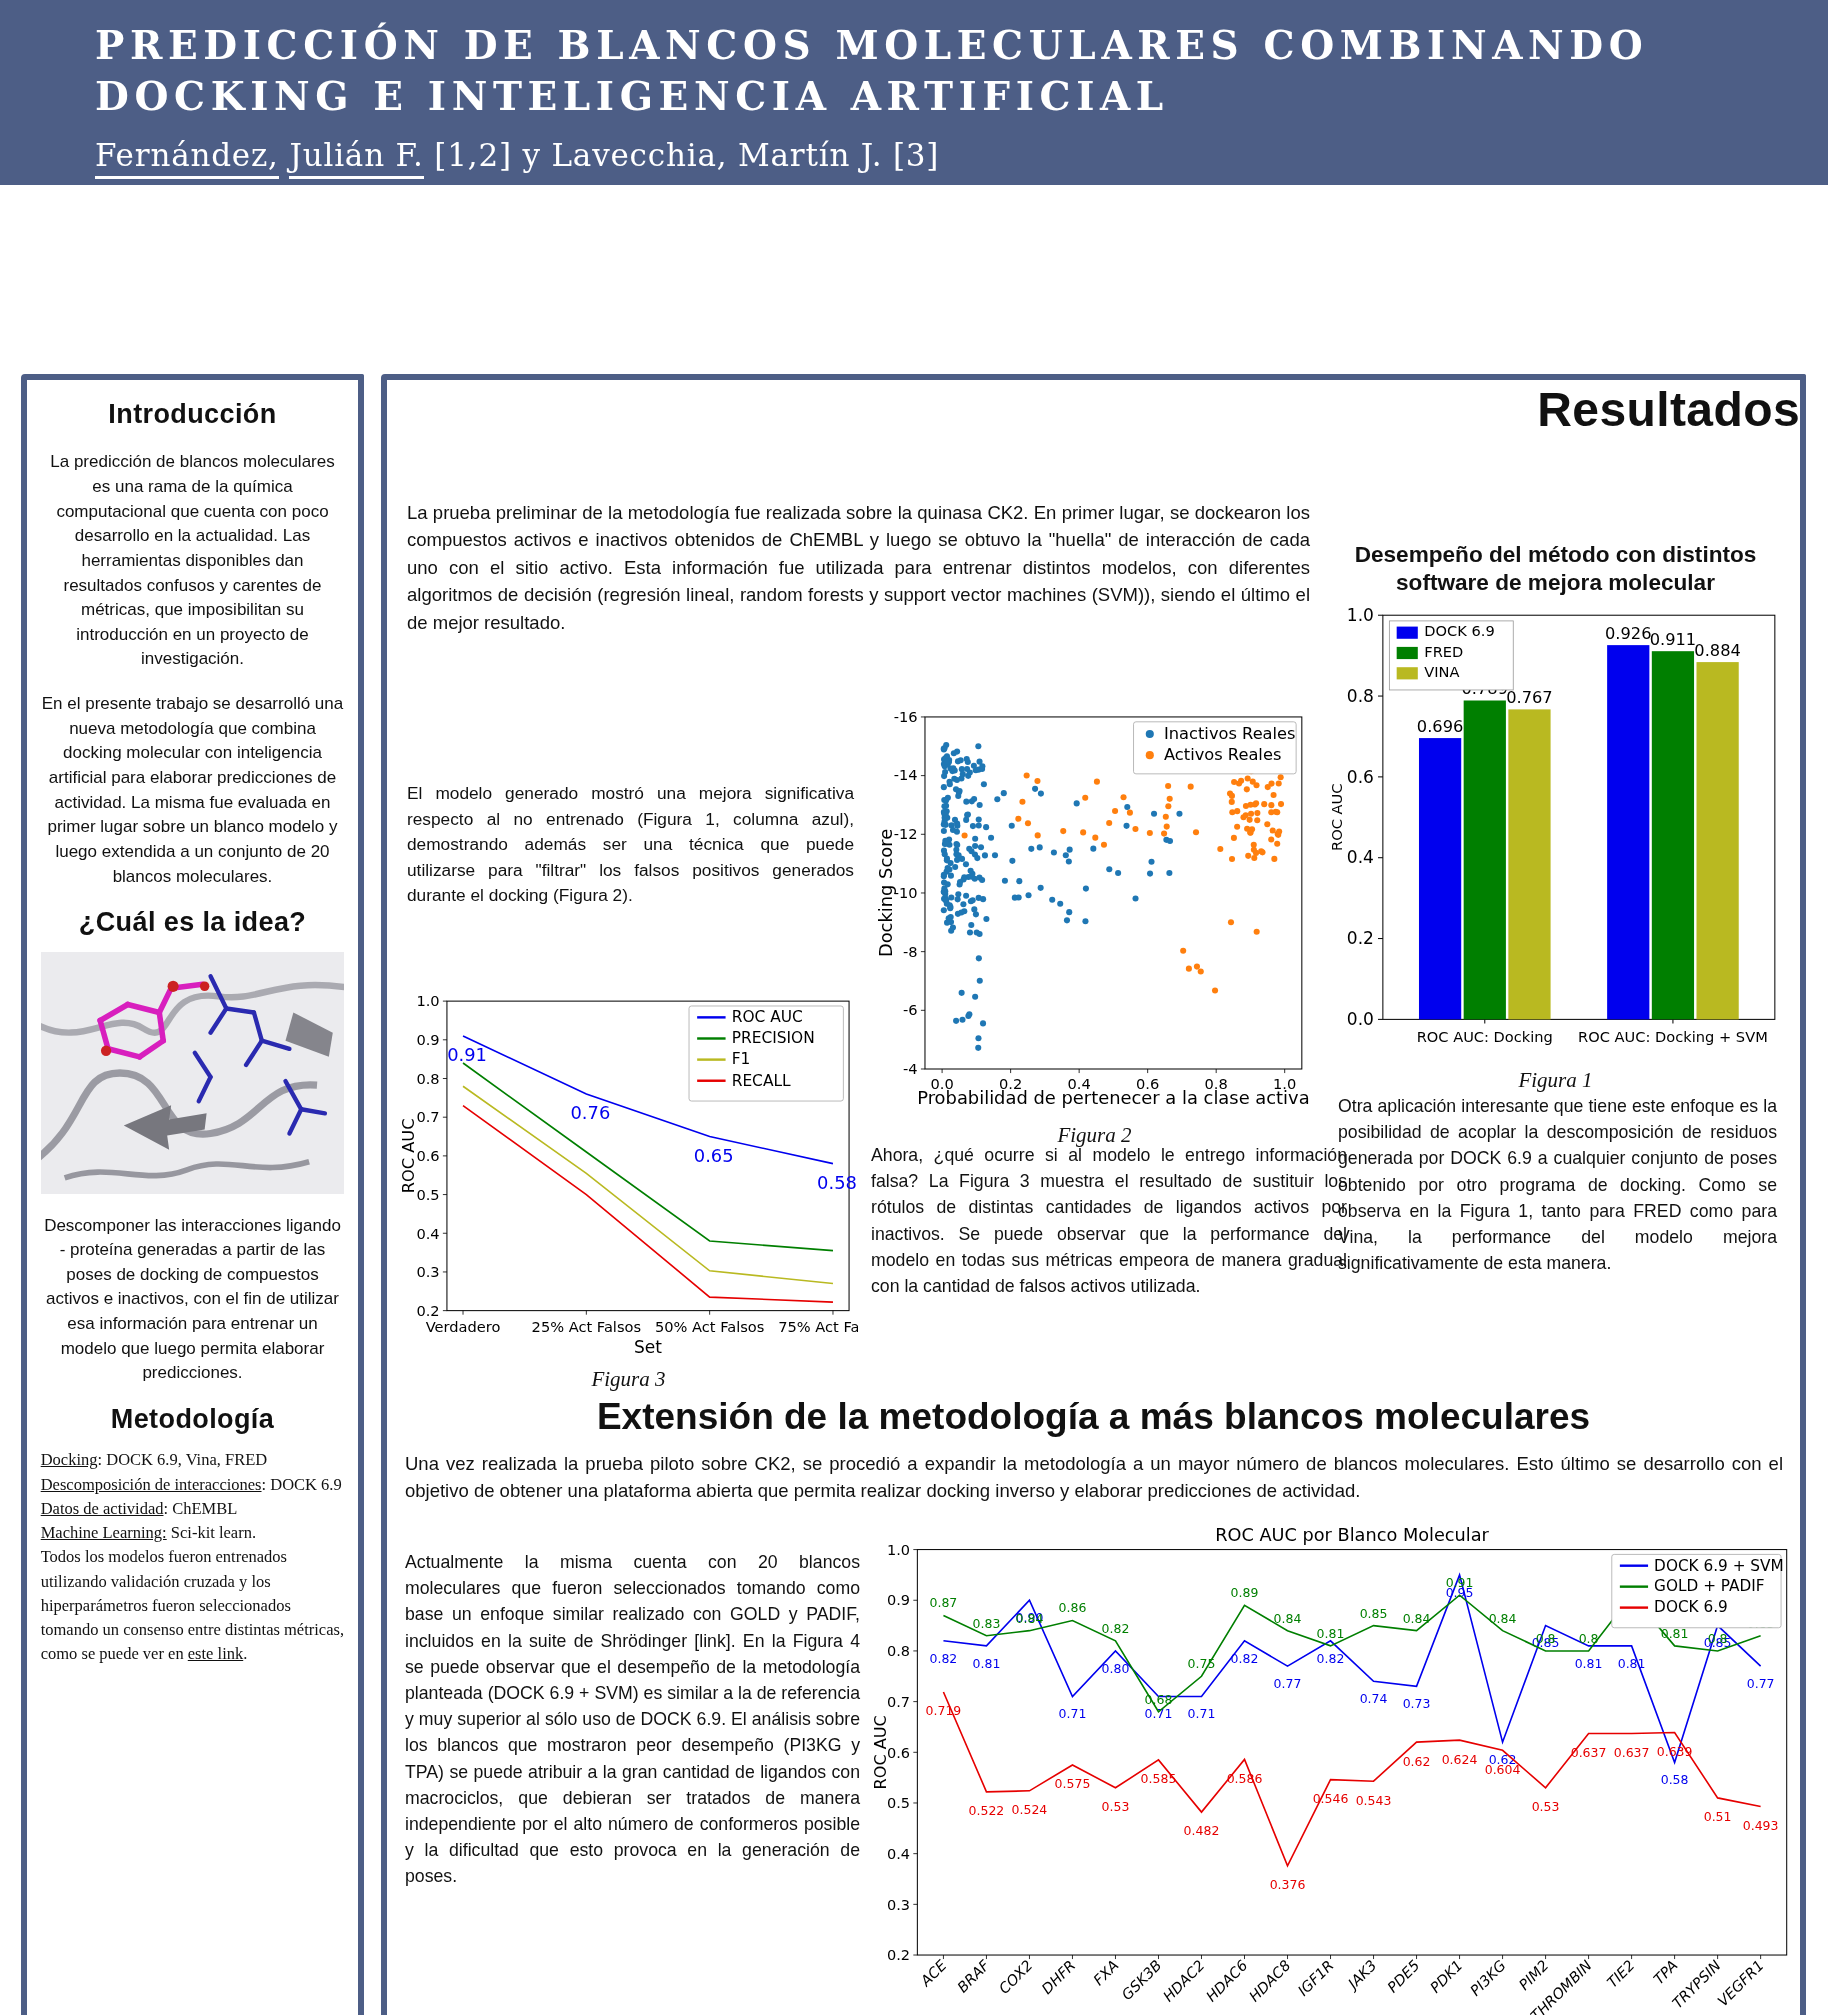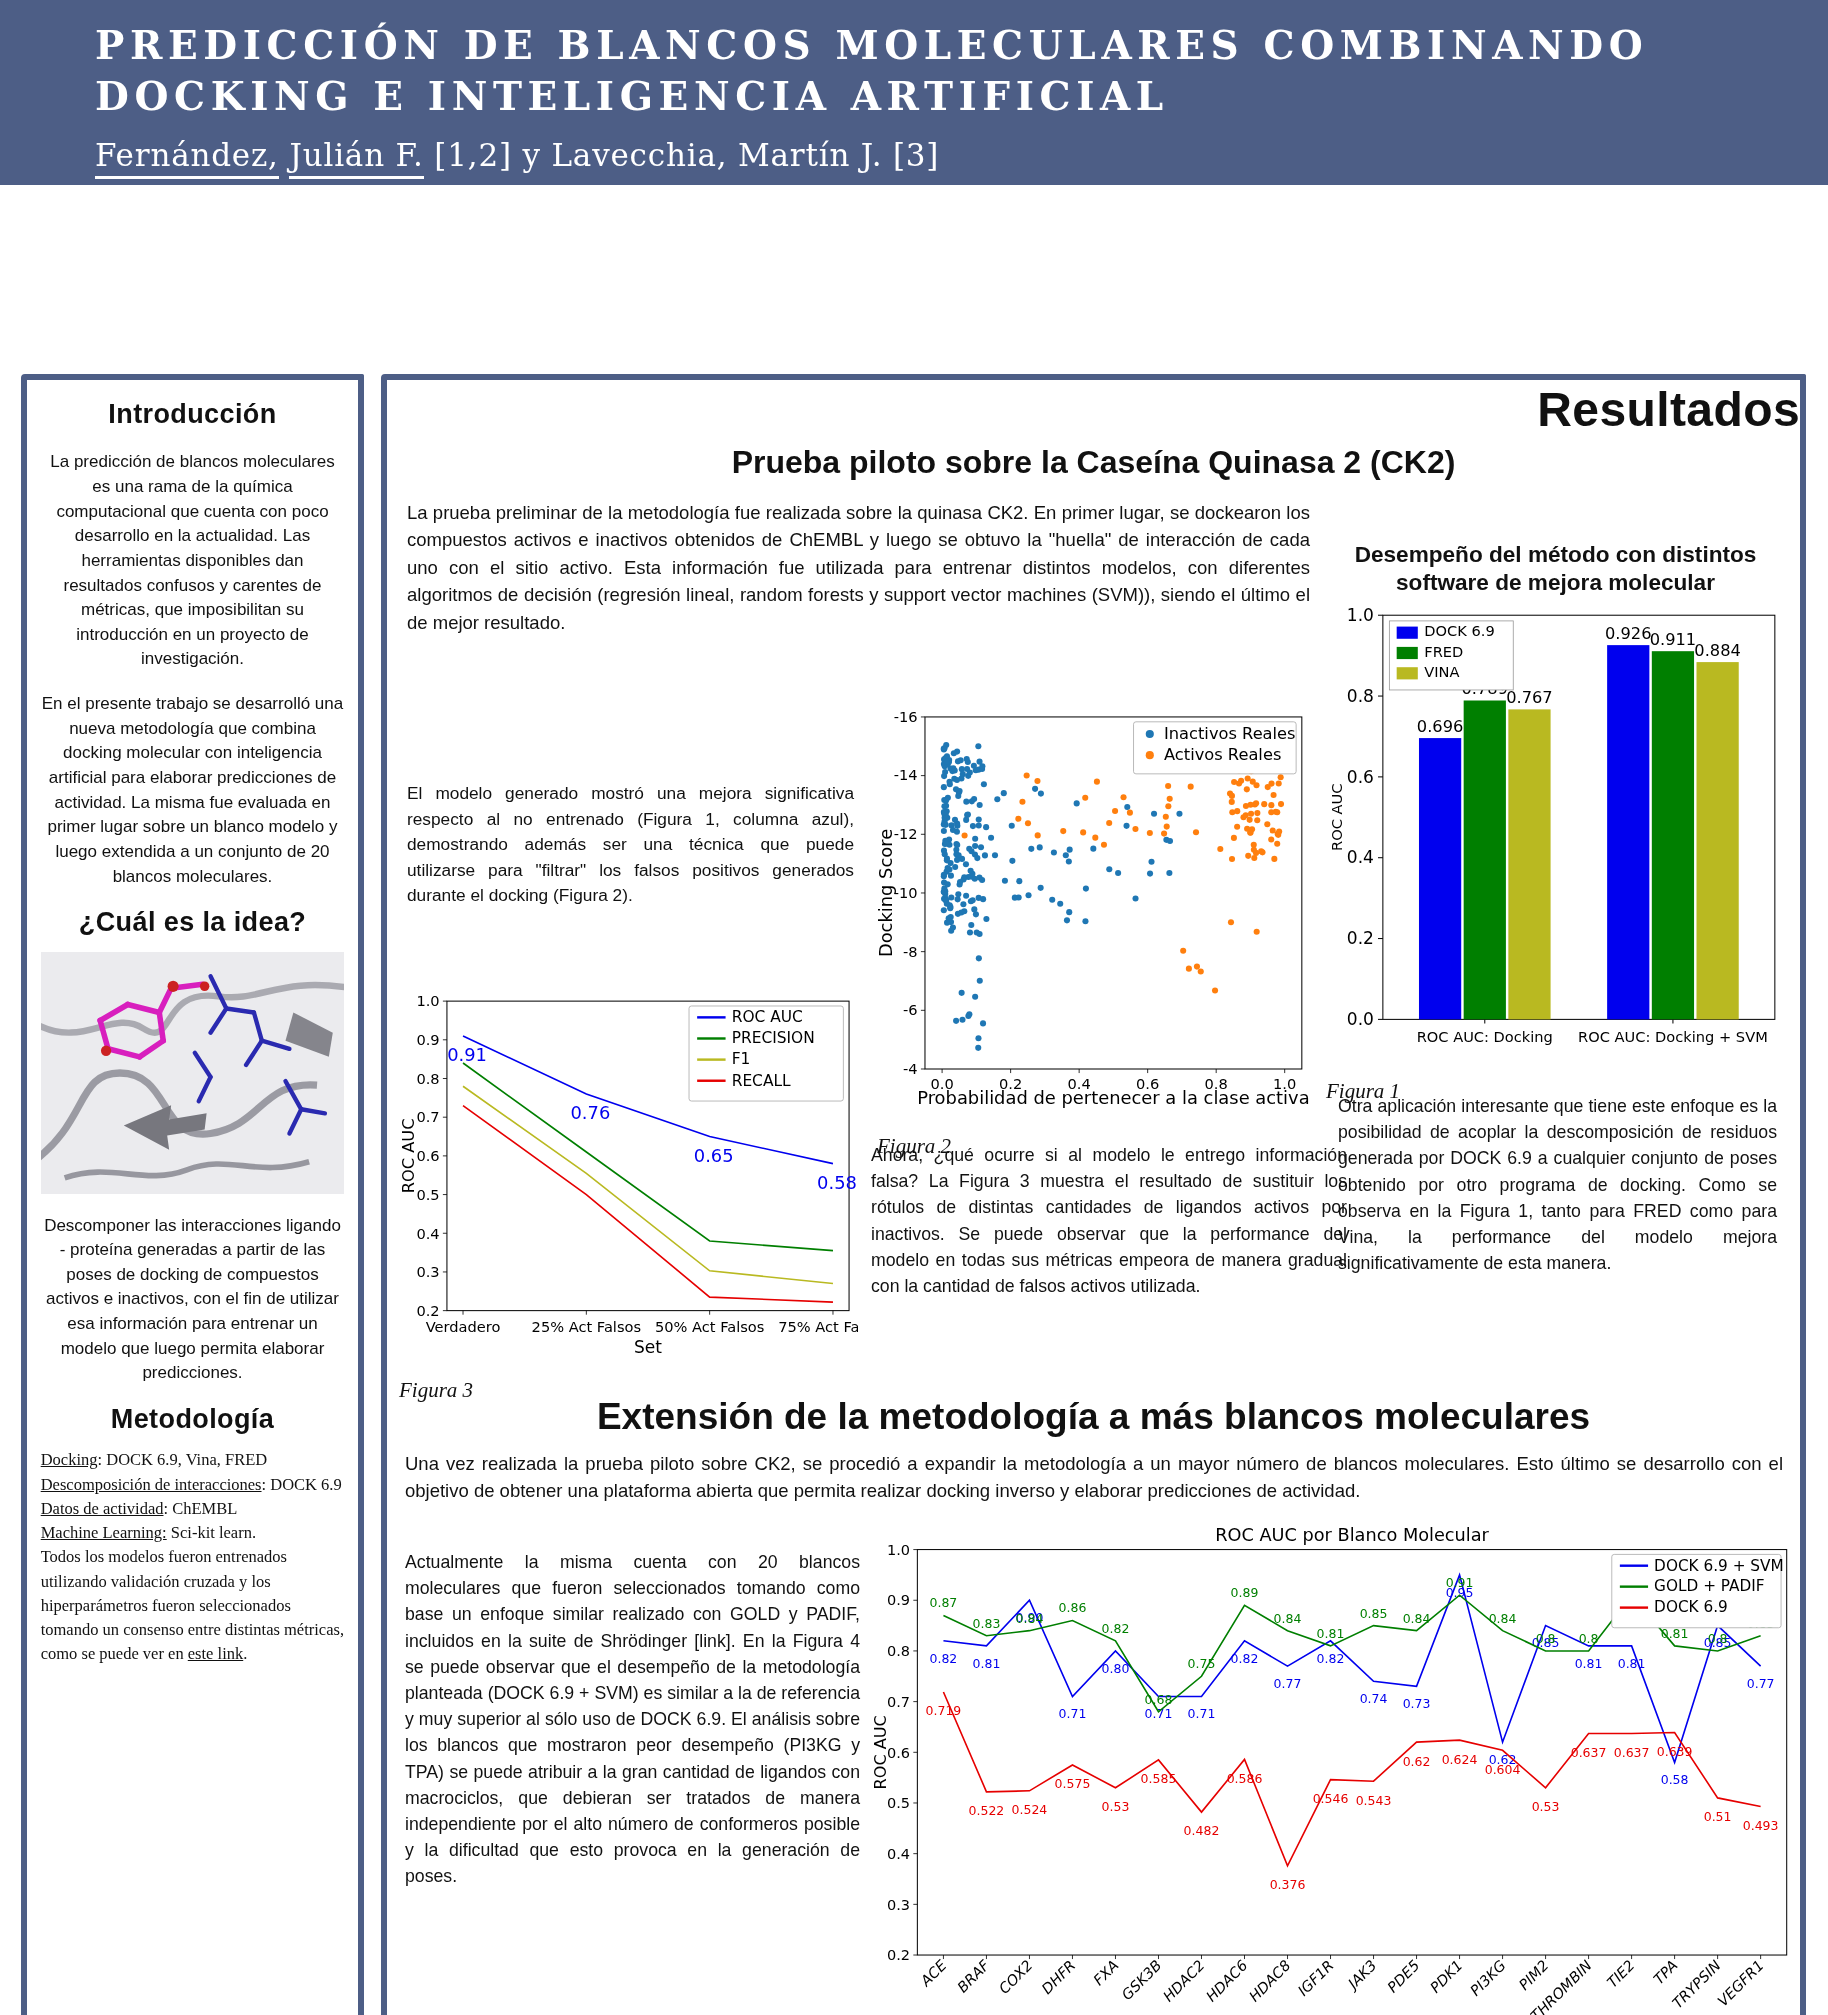--- a/index.html
+++ b/index.html
@@ -24,21 +24,21 @@
   .method-text{ text-align:left; font-family:"Liberation Serif",serif; font-size:16.5px; line-height:1.47; }
   .method-text .u{ text-decoration:underline; }
 
   
   .results{ left:381px; top:374px; width:1425px; height:1718px; overflow:hidden; }
   .results > *{ position:absolute; }
   .h-res{ left:0; width:100%; top:2.4px; text-align:right; font-size:48px; font-weight:bold; letter-spacing:0.4px; }
   .h-ck2{ left:0; width:100%; top:64px; text-align:center; font-size:32px; font-weight:bold; }
   .rp{ font-size:18.5px; line-height:1.48; text-align:justify; }
   .figure{ position:absolute; }
-  .figcap{ font-family:"Liberation Serif",serif; font-style:italic; font-size:21px; margin-top:18px; }
+  .figcap{ text-align:center; font-family:"Liberation Serif",serif; font-style:italic; font-size:21px; margin-top:7px; }
   .figtitle{ text-align:center; font-weight:bold; font-size:22.6px; line-height:1.25; margin-bottom:3.2px; }
   .h-ext{ left:0; width:100%; top:1016px; text-align:center; font-size:37px; font-weight:bold; }
   svg text{ font-family:"DejaVu Sans","Liberation Sans",sans-serif; }
 </style>
 </head>
 <body>
 
 <div class="header">
   <div class="t1">PREDICCIÓN DE BLANCOS MOLECULARES COMBINANDO</div>
   <div class="t2">DOCKING E INTELIGENCIA ARTIFICIAL</div>
@@ -96,21 +96,20 @@
     <div><span class="u">Docking</span><span>: DOCK 6.9, Vina, FRED</span></div>
     <div><span class="u">Descomposición de interacciones</span><span>: DOCK 6.9</span></div>
     <div><span class="u">Datos de actividad</span><span>: ChEMBL</span></div>
     <div><span class="u">Machine Learning:</span><span> Sci-kit learn.</span></div>
     <span>Todos los modelos fueron entrenados utilizando validación cruzada y los hiperparámetros fueron seleccionados tomando un consenso entre distintas métricas, como se puede ver en </span><span class="u">este link</span><span>.</span>
   </div>
 </div>
 
 <div class="box results">
   <div class="h-res">Resultados</div>
-  <div class="h-ck2">Prueba piloto sobre la Caseína Quinasa 2 (CK2)</div>
 
   <div class="rp" style="left:20px; top:119px; width:903px;">La prueba preliminar de la metodología fue realizada sobre la quinasa CK2. En primer lugar, se dockearon los compuestos activos e inactivos obtenidos de ChEMBL y luego se obtuvo la "huella" de interacción de cada uno con el sitio activo. Esta información fue utilizada para entrenar distintos modelos, con diferentes algoritmos de decisión (regresión lineal, random forests y support vector machines (SVM)), siendo el último el de mejor resultado.</div>
 
   <div class="figure" style="left:939px; top:161px; width:459px;">
     <div class="figtitle">Desempeño del método con distintos software de mejora molecular</div>
     <svg viewBox="0 0 1130 1130" style="width:100%;">
         <rect x="140" y="35" width="965" height="995" fill="none" stroke="#000" stroke-width="2.5"></rect>
         <line x1="128" y1="1030" x2="140" y2="1030" stroke="#000" stroke-width="2.5"></line>
         <text x="118" y="1044" text-anchor="end" font-size="42">0.0</text>
         <line x1="128" y1="831" x2="140" y2="831" stroke="#000" stroke-width="2.5"></line>

